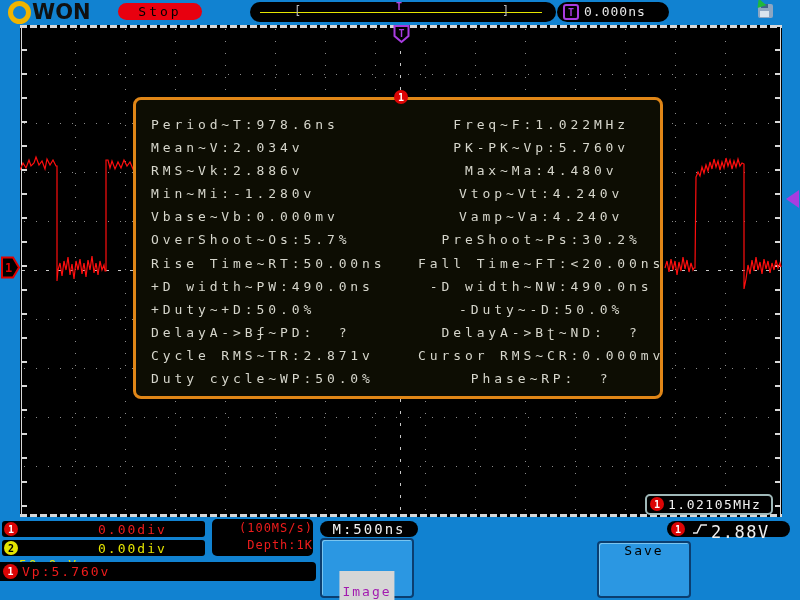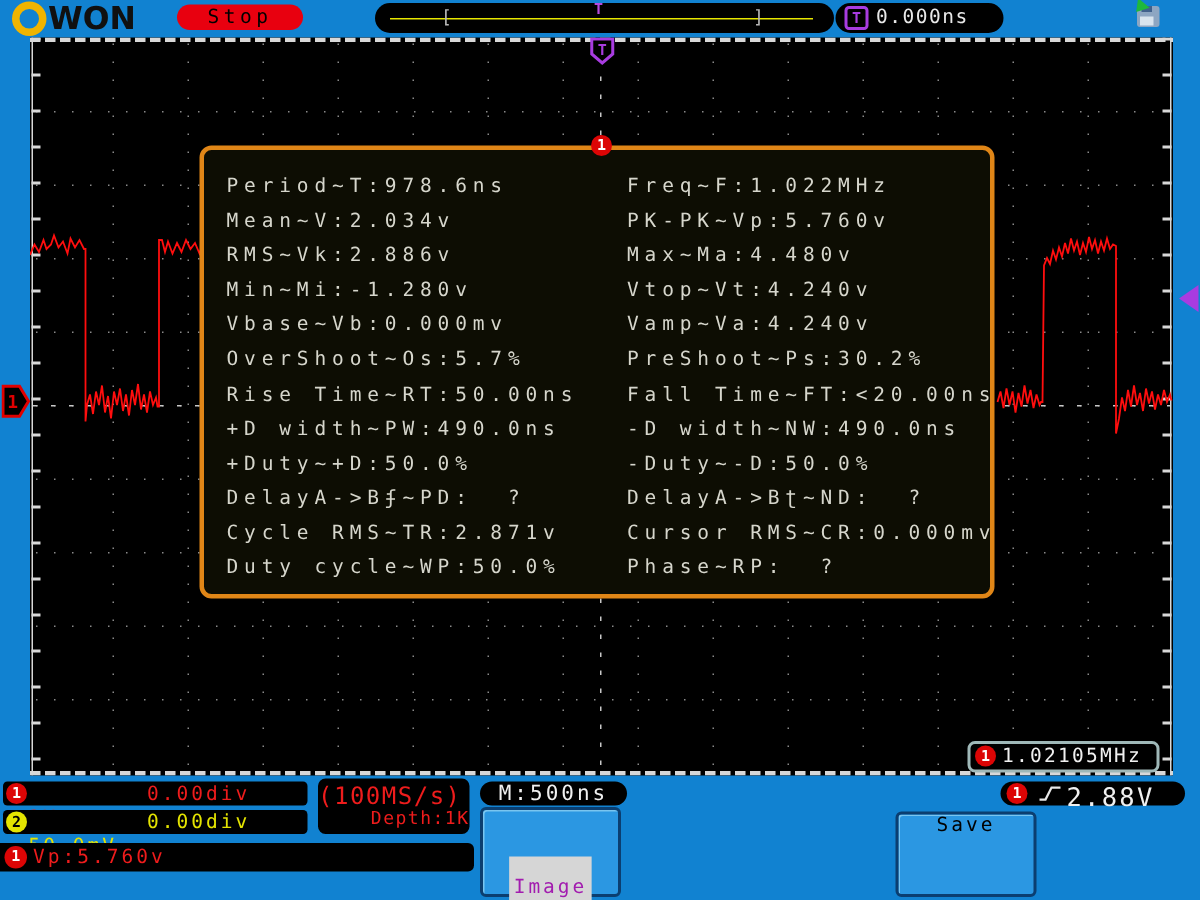--- a/index.html
+++ b/index.html
@@ -36,41 +36,41 @@
   
   .t-shield{left:393px;top:25px;z-index:3;}
   .ch1-marker{left:1px;top:256px;z-index:3;}
   .trig-arrow{left:786px;top:190px;width:0;height:0;z-index:3;
     border-top:9px solid transparent;border-bottom:9px solid transparent;border-right:13px solid #a83ce0;}
   
   .panel{left:133px;top:97px;width:524px;height:296px;background:#0d0d03;
     border:3px solid #e08617;border-radius:8px;z-index:5;}
   .panel-badge{left:394px;top:90px;z-index:6;}
   .mcol{position:absolute;top:13px;}
-  .mcol.left{left:15px;} .mcol.right{left:282px;}
+  .mcol.left{left:15px;} .mcol.right{left:282px;text-align:center;}
   .m-row{height:23.1px;line-height:23.1px;font-size:13px;letter-spacing:3.9px;color:#d6d6cc;white-space:pre;}
   
   .badge{width:14px;height:14px;border-radius:50%;display:flex;align-items:center;justify-content:center;
     font-size:10px;font-weight:bold;position:absolute;}
   .badge.red{background:#dc0505;color:#fff;}
   .badge.yellow{background:#e4e400;color:#000;}
   
   .freq-box{left:645px;top:494px;width:124px;height:17px;background:#000;border:2px solid #9fb8b8;
     border-radius:5px;z-index:4;}
   .freq-box .badge{left:3px;top:1px;}
   .freq-val{position:absolute;left:21px;top:1px;color:#f0f0f0;font-size:13px;letter-spacing:1.5px;}
   
   .blackbox{background:#000;border-radius:3px;}
   .ch-box{left:2px;width:203px;height:16px;}
   .ch-box .badge{left:2px;top:1px;}
   .ch-scale{position:absolute;left:17px;top:1px;font-size:13px;letter-spacing:2px;margin-top:16px;}
   .ch-off{position:absolute;left:96px;top:1px;font-size:13px;letter-spacing:2px;}
   .red-t{color:#ee1c1c;} .yel-t{color:#e4e400;}
   .acq-box{left:212px;top:519px;width:101px;height:37px;border-radius:5px;}
-  .acq-l1{position:absolute;left:0;right:0;top:2px;text-align:left;color:#ee1c1c;font-size:16px;letter-spacing:1px;}
+  .acq-l1{position:absolute;left:0;right:0;top:2px;text-align:right;color:#ee1c1c;font-size:12px;letter-spacing:1px;}
   .acq-l2{position:absolute;left:0;right:0;top:19px;text-align:right;color:#ee1c1c;font-size:12px;letter-spacing:1px;}
   .m-pill{left:320px;top:521px;width:98px;height:16px;background:#000;border-radius:8px;
     display:flex;align-items:center;justify-content:center;color:#f0f0f0;font-size:14px;letter-spacing:2px;}
   .trig-level{left:667px;top:521px;width:123px;height:16px;background:#000;border-radius:8px;}
   .trig-level .badge{left:4px;top:1px;}
   .edge-icon{position:absolute;left:25px;top:1px;}
   .trig-v{position:absolute;left:44px;top:1px;color:#f0f0f0;font-size:17px;letter-spacing:1.5px;}
   .vp-bar{left:0;top:562px;width:316px;height:19px;background:#000;border-radius:0 4px 4px 0;}
   .vp-bar .badge{left:3px;top:2px;width:15px;height:15px;}
   .vp-val{position:absolute;left:22px;top:2px;color:#ee1c1c;font-size:13px;letter-spacing:2px;}

